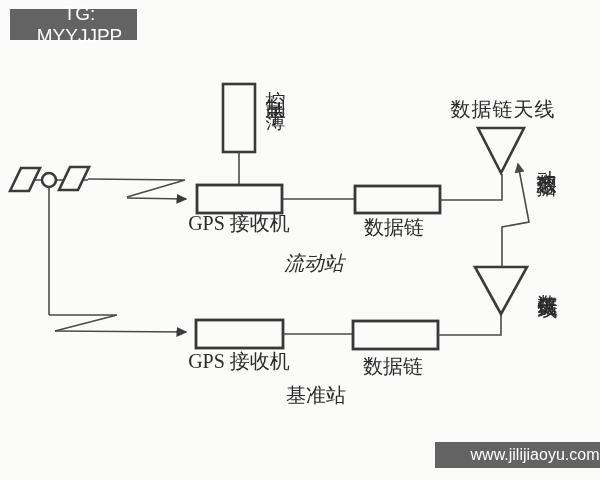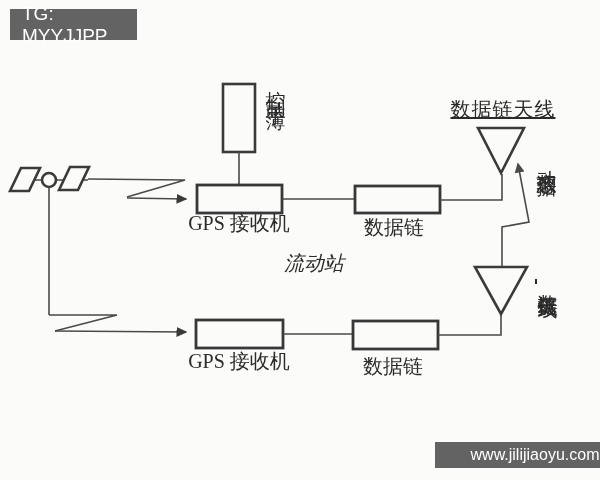--- a/index.html
+++ b/index.html
@@ -27,36 +27,37 @@
   .vlabel {
     position: absolute;
     color: #2b2b2b;
     font-size: 20px;
     writing-mode: vertical-rl;
     text-orientation: upright;
     white-space: nowrap;
   }
   .sp6 { letter-spacing: 7px; }
   .sp2 { letter-spacing: 2px; }
-  .sp1 { letter-spacing: 1px; text-decoration: underline; }
+  .sp1 { letter-spacing: 1px; }
   .badge {
     position: absolute;
     background: #636363;
     color: #ffffff;
     font-family: "Liberation Sans", "DejaVu Sans", sans-serif;
     display: flex;
     align-items: center;
     padding-left: 20px;
   }
   .badge-tl {
     left: 10px; top: 9px;
     width: 127px; height: 31px;
     font-size: 19px;
     padding-left: 12px;
     box-sizing: border-box;
+    text-align: center;
   }
   .badge-br {
     left: 435px; top: 442px;
     width: 160px; height: 26px;
     font-size: 16px;
     justify-content: center;
   }
 </style>
 </head>
 <body>
@@ -119,20 +120,21 @@
   <div class="label sp1" style="left:443px; top:98px; width:120px;">数据链天线</div>
 
   <div class="vlabel sp2" style="left:534px; top:155px;">动态数据</div>
 
   <div class="vlabel sp1" style="left:535px; top:279px;">数据链天线</div>
 
   <div class="label" style="left:178px; top:350px; width:122px;">GPS 接收机</div>
 
   <div class="label" style="left:343px; top:355px; width:100px;">数据链</div>
 
+  <div class="label" style="left:266px; top:384px; width:100px;">基准站</div>
 
   <div class="badge badge-tl">
     <span>TG: MYYJJPP</span>
   </div>
   <div class="badge badge-br">
     <span>www.jilijiaoyu.com</span>
   </div>
 
 </div>
 

